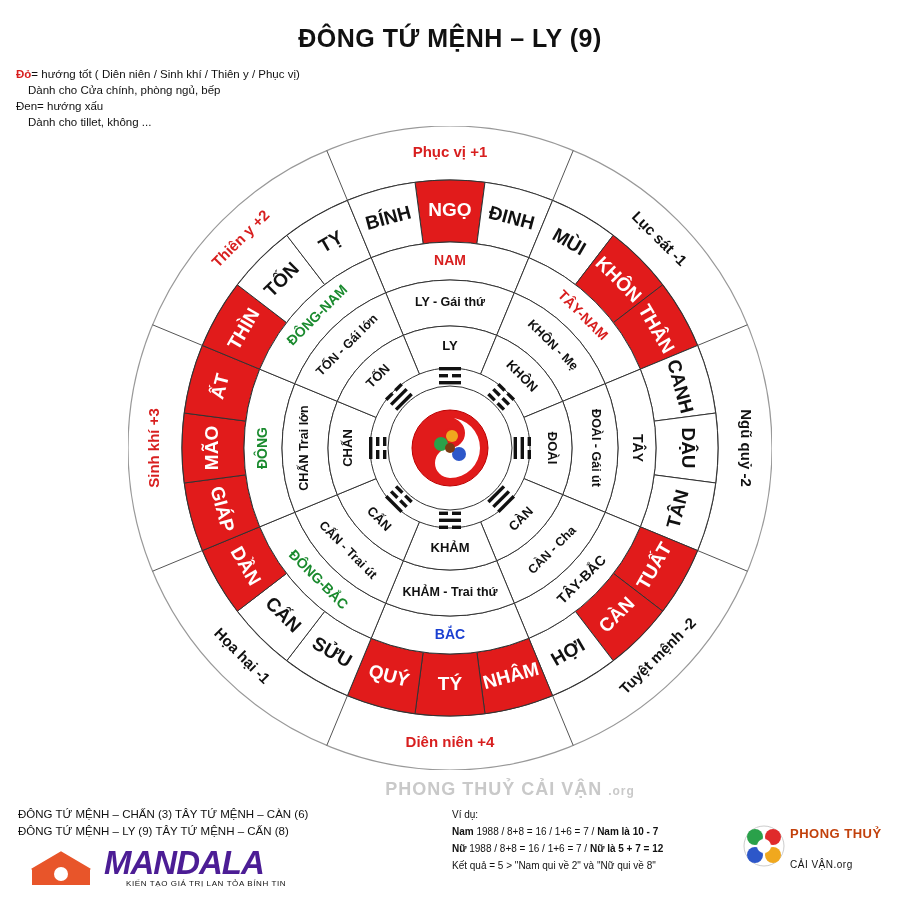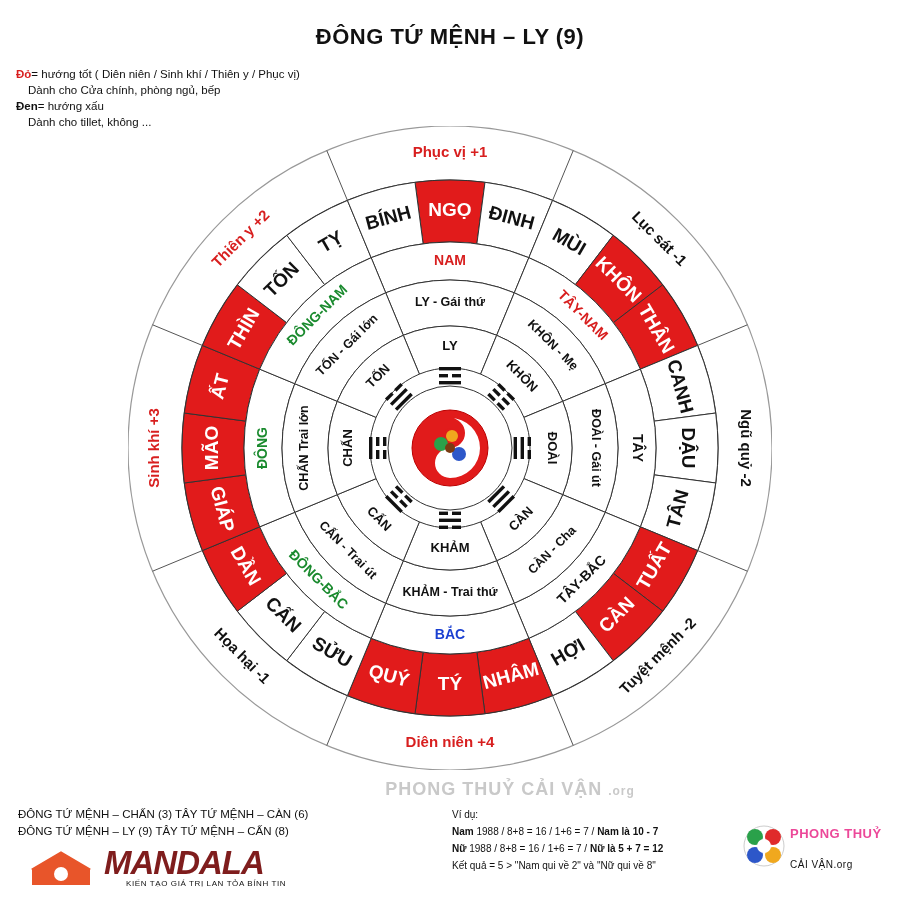--- a/index.html
+++ b/index.html
@@ -6,27 +6,27 @@
   body{
     width:900px;height:900px;
     background:#ffffff;
     font-family:"Liberation Sans", sans-serif;
     position:relative;
     overflow:hidden;
     color:#111;
   }
   .title{
     position:absolute;top:24px;left:0;width:900px;text-align:center;
-    font-size:22px;font-weight:bold;letter-spacing:.5px;
+    font-size:25px;font-weight:bold;letter-spacing:.5px;
   }
   .legend{
     position:absolute;top:66px;left:16px;font-size:11.5px;line-height:16px;
   }
   .legend .red{color:#d81f1f;font-weight:bold;}
-  .legend .blk{color:#111;font-weight:bold;}
+  .legend .blk{color:#111;font-weight:normal;}
   .legend .sub{padding-left:12px;}
 
   
   #wheel{
     position:absolute;left:128px;top:126px;width:644px;height:644px;
   }
   #wheel svg{display:block;}
 
   .watermark{
     position:absolute;left:300px;top:748px;width:420px;text-align:center;
@@ -40,32 +40,32 @@
   }
   .btm-right{
     position:absolute;left:452px;top:806px;font-size:10px;line-height:17px;color:#111;
   }
   .btm-right b{font-weight:bold;}
   .mandala{
     position:absolute;left:22px;top:846px;width:270px;height:46px;
   }
   .mandala .m-word{
     position:absolute;left:82px;top:-2px;font-size:33px;font-weight:bold;
-    font-style:italic;letter-spacing:-1px;color:#7f1d1d;text-align:center;
+    font-style:italic;letter-spacing:-1px;color:#4c1d95;text-align:center;
   }
   .mandala .m-sub{
     position:absolute;left:104px;top:33px;font-size:8px;letter-spacing:.6px;color:#111;
   }
   .mandala .m-house{
     position:absolute;left:6px;top:4px;width:66px;height:38px;
   }
   .brand{
     position:absolute;left:742px;top:820px;width:150px;height:52px;
   }
-  .brand .b-t1{position:absolute;left:48px;top:6px;font-size:13px;font-weight:bold;letter-spacing:.5px;color:#ec4899;}
+  .brand .b-t1{position:absolute;left:48px;top:6px;font-size:13px;font-weight:bold;letter-spacing:.5px;color:#c2410c;}
   .brand .b-t2{position:absolute;left:48px;top:22px;font-size:13px;font-weight:bold;letter-spacing:.5px;color:#111;margin-top:14px;}
   .brand .b-t2 span{font-size:10px;font-weight:normal;}
 </style>
 </head>
 <body>
 
 <div class="title">ĐÔNG TỨ MỆNH – LY (9)</div>
 
 <div class="legend">
   <div><span class="red">Đỏ</span><span>= hướng tốt ( Diên niên / Sinh khí /  Thiên y / Phục vị)</span></div>

